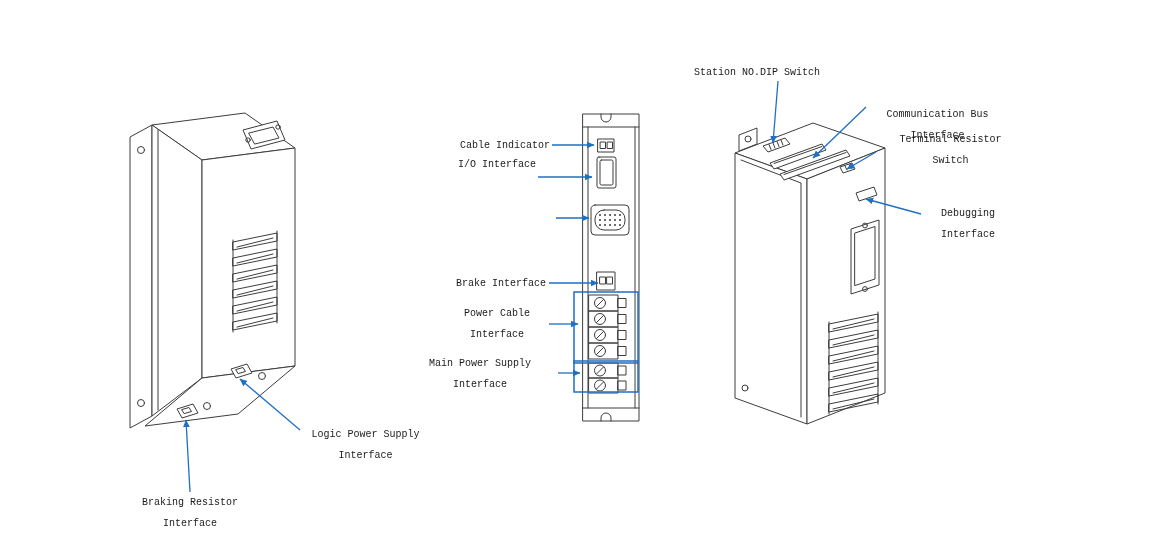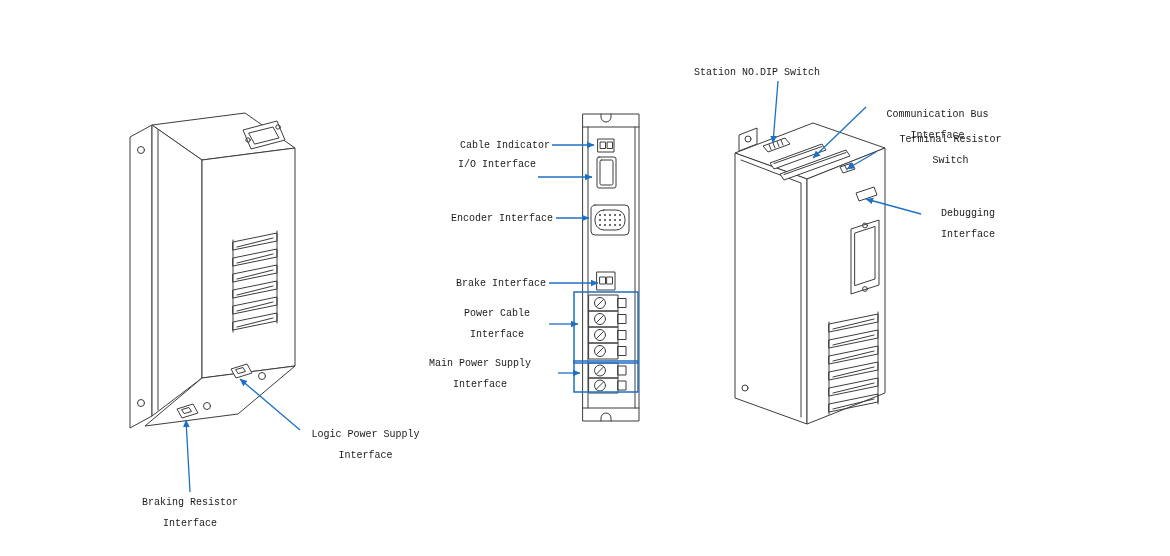--- a/index.html
+++ b/index.html
@@ -236,21 +236,20 @@
     <line class="leader" x1="300" y1="430" x2="240" y2="379" marker-end="url(#arrowhead)"></line>
     <line class="leader" x1="190" y1="492" x2="186" y2="420" marker-end="url(#arrowhead)"></line>
     <line class="leader" x1="778" y1="81" x2="773" y2="143" marker-end="url(#arrowhead)"></line>
     <line class="leader" x1="866" y1="107" x2="813" y2="158" marker-end="url(#arrowhead)"></line>
     <line class="leader" x1="876" y1="152" x2="847" y2="169" marker-end="url(#arrowhead)"></line>
     <line class="leader" x1="921" y1="214" x2="866" y2="199" marker-end="url(#arrowhead)"></line>
   </svg>
 
   <div class="label t-right" style="left:385px;top:135px;width:165px;">Cable Indicator</div>
   <div class="label t-right" style="left:385px;top:154px;width:151px;">I/O Interface</div>
-  <div class="label t-right" style="left:385px;top:208px;width:168px;">Encoder Interface</div>
   <div class="label t-right" style="left:385px;top:273px;width:161px;">Brake Interface</div>
   <div class="label t-center" style="left:429px;top:303px;width:136px;">Power Cable
 Interface</div>
   <div class="label t-center" style="left:395px;top:353px;width:170px;">Main Power Supply
 Interface</div>
   <div class="label t-center" style="left:278px;top:424px;width:175px;">Logic Power Supply
 Interface</div>
   <div class="label t-center" style="left:110px;top:492px;width:160px;">Braking Resistor
 Interface</div>
   <div class="label t-left" style="left:694px;top:62px;width:200px;">Station NO.DIP Switch</div>

